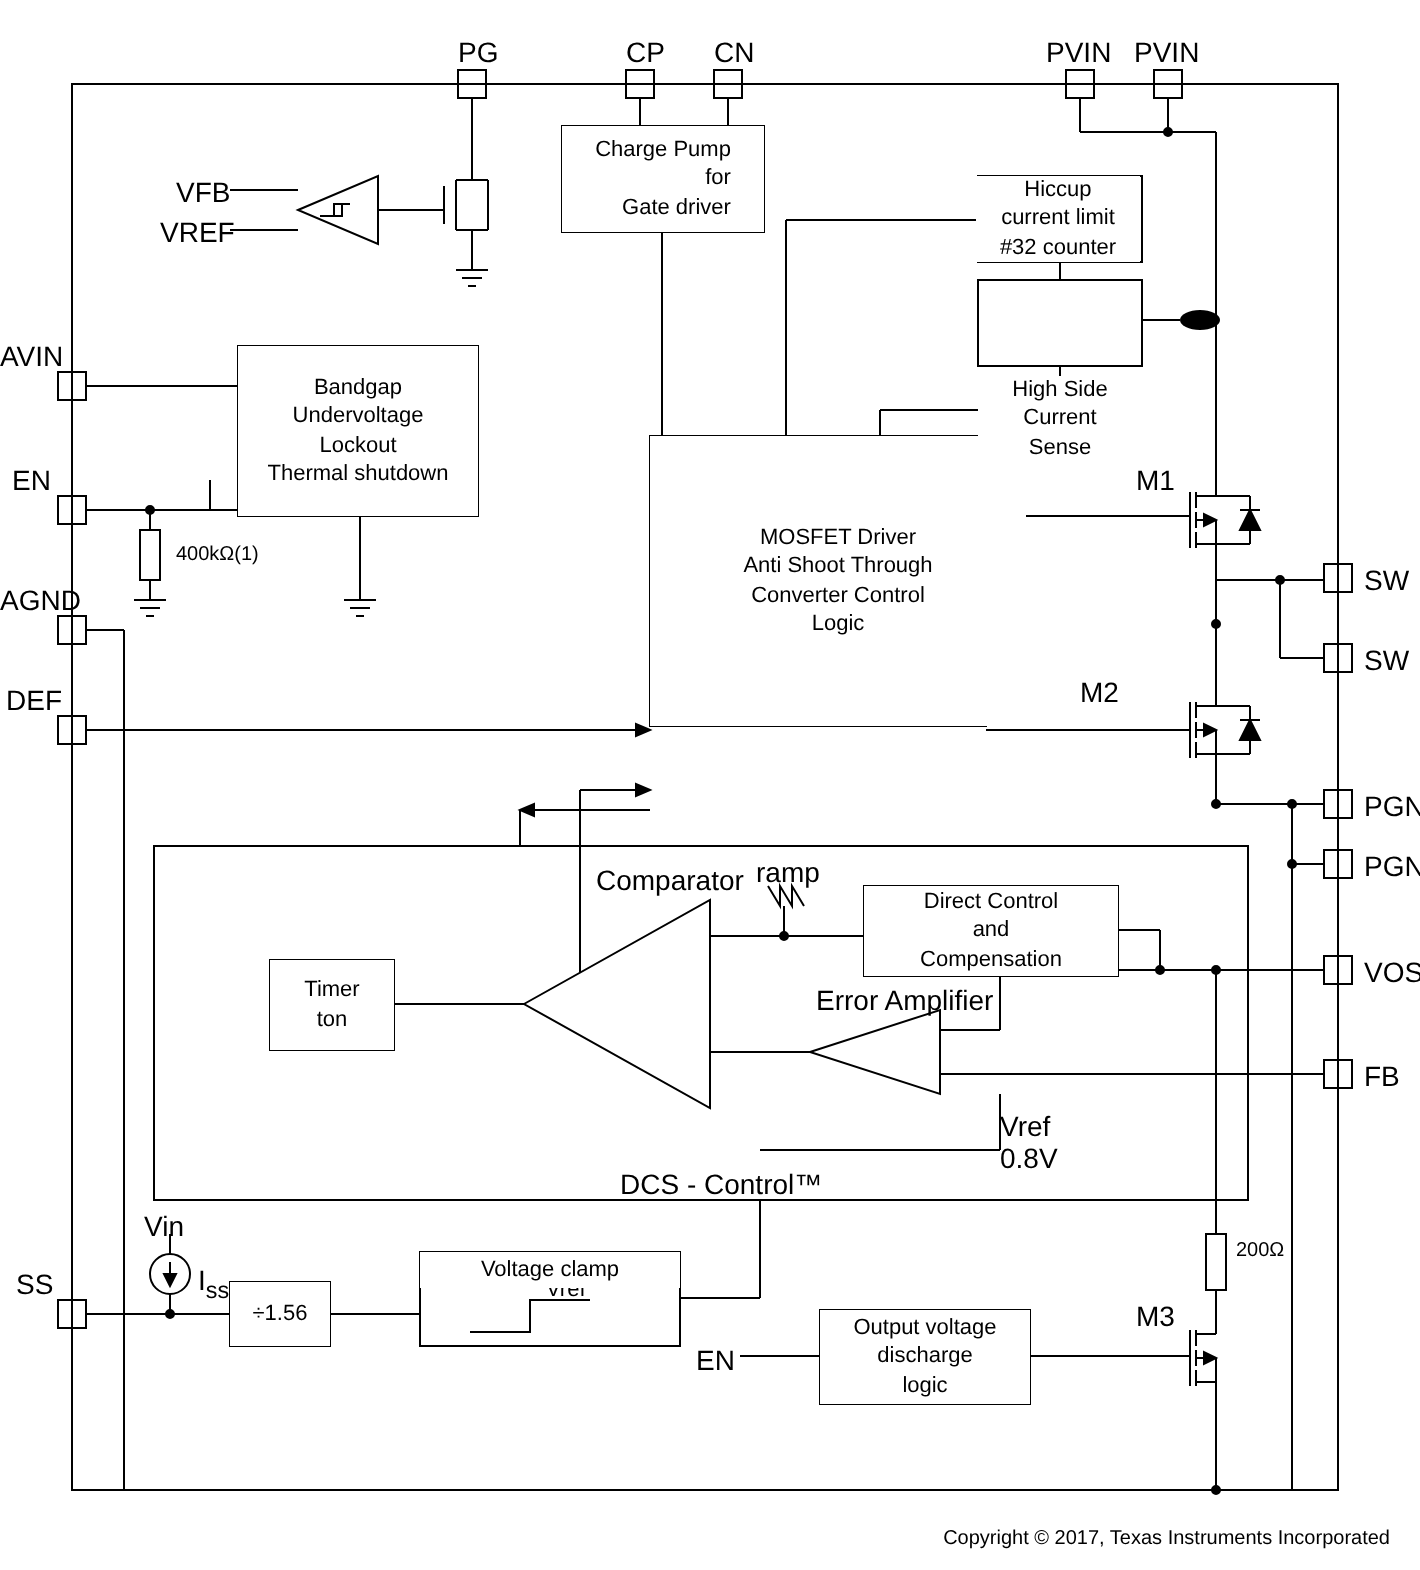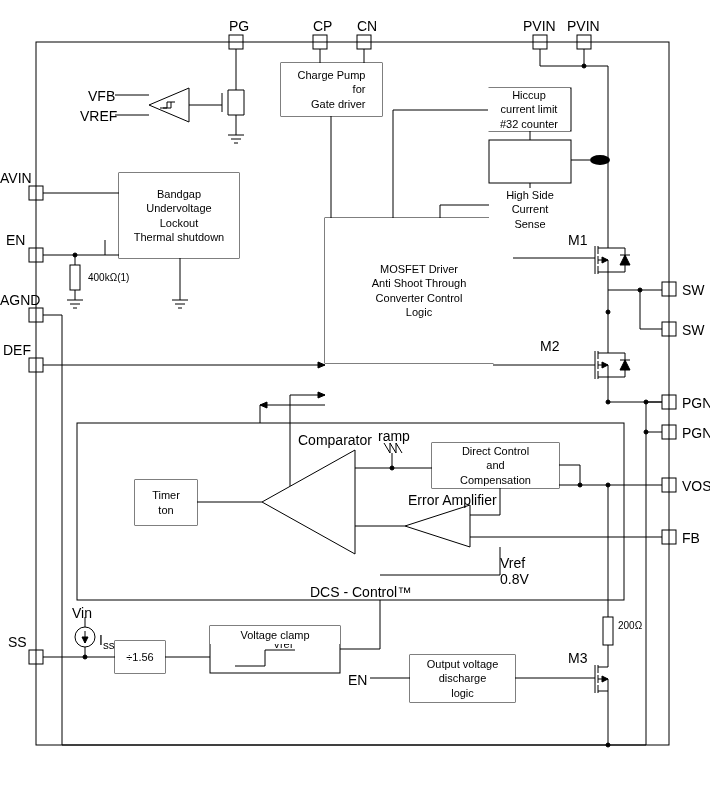--- a/index.html
+++ b/index.html
@@ -362,14 +362,15 @@
   <div class="pin-label" style="left:540px; top:338px;">M2</div>
   <div class="pin-label" style="left:568px; top:650px;">M3</div>
   <div class="pin-label" style="left:72px; top:605px;">Vin</div>
   <div class="pin-label" style="left:99px; top:632px;"><span>I</span><sub>ss</sub></div>
   <div class="pin-label" style="left:500px; top:555px; white-space:pre;">Vref<br>0.8V</div>
   <div class="pin-label" style="left:378px; top:428px;">ramp</div>
   <div class="pin-label" style="left:298px; top:432px;">Comparator</div>
   <div class="pin-label" style="left:408px; top:492px;">Error Amplifier</div>
   <div class="pin-label" style="left:348px; top:672px;">EN</div>
 
+  <div class="copyright">Copyright © 2017, Texas Instruments Incorporated</div>
 
 </div>
 
 </body></html>

